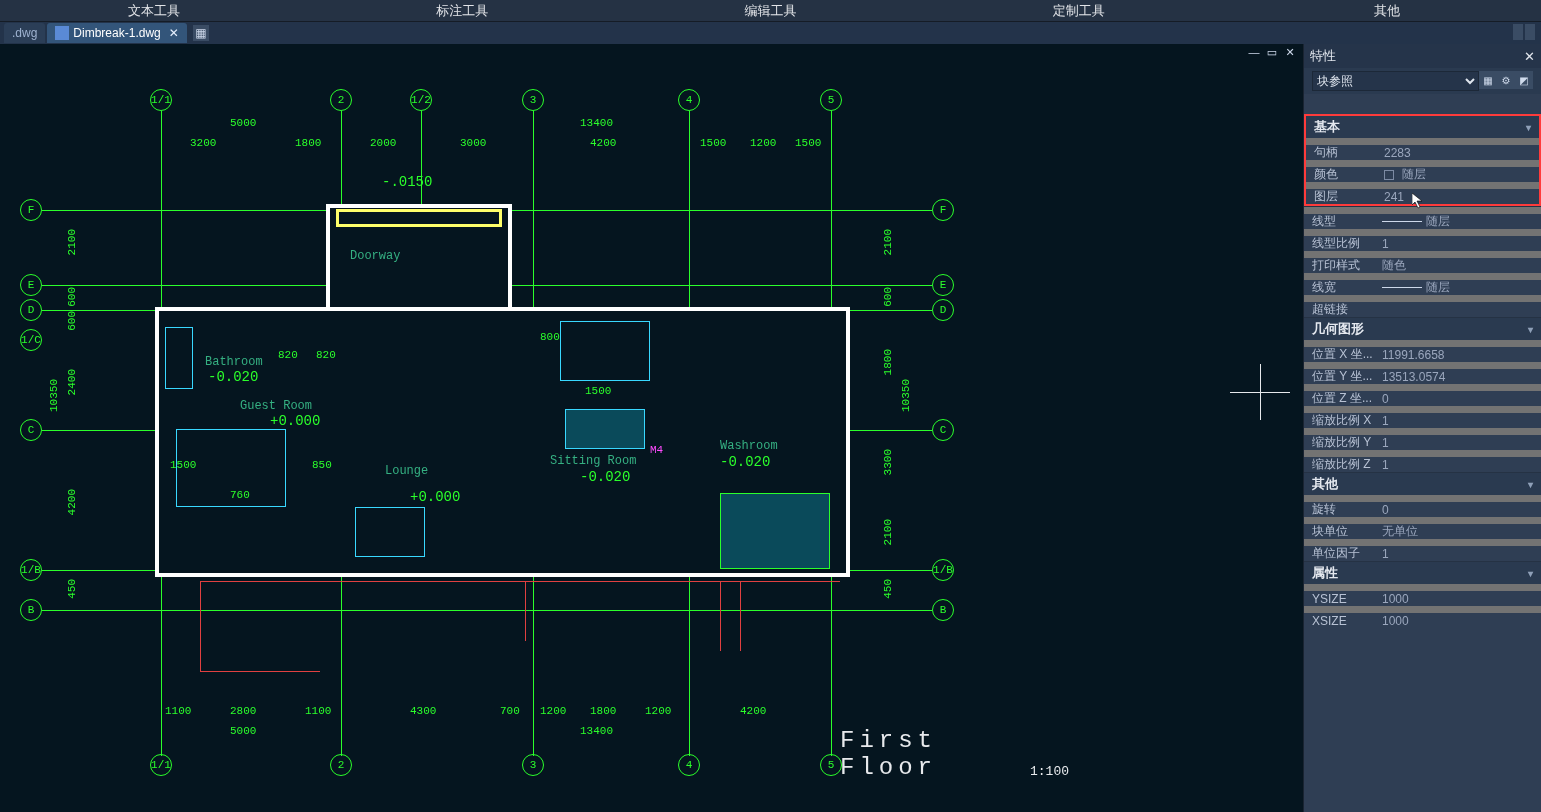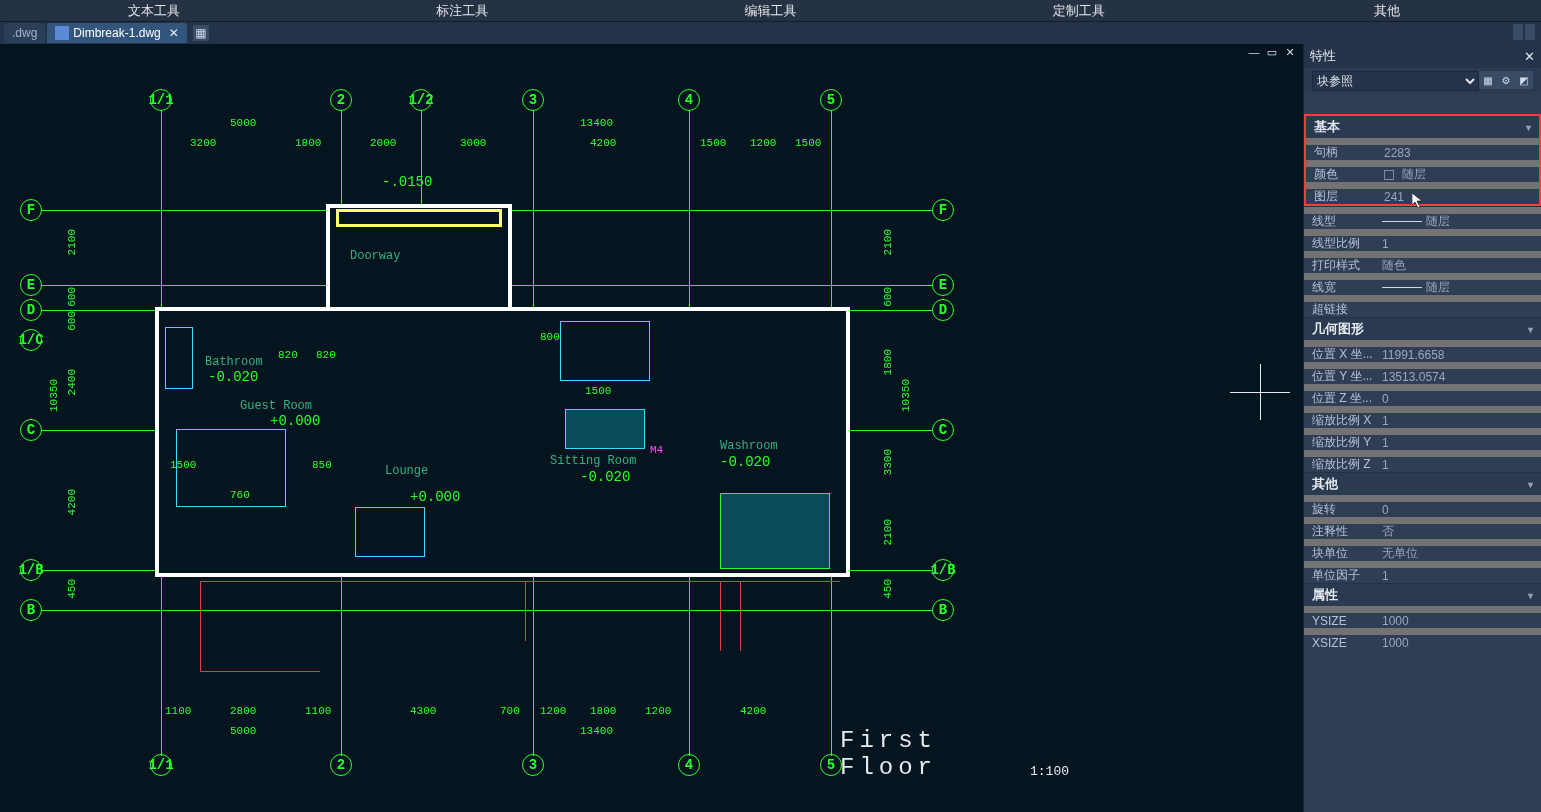--- a/index.html
+++ b/index.html
@@ -101,24 +101,23 @@
     left: 20px; top: 15px;
     width: 960px; height: 740px;
     font-family: "Courier New", monospace;
   }
   .grid-line-h, .grid-line-v { position: absolute; background: #2bff2b; }
   .grid-line-h { height: 1px; }
   .grid-line-v { width: 1px; }
   .grid-bubble {
     position: absolute; width: 22px; height: 22px;
     border: 1px solid #2bff2b; border-radius: 50%;
-    color: #2bff2b; font-size: 14px;
+    color: #2bff2b; font-size: 11px;
     display: flex; align-items: center; justify-content: center;
     background: #05151f;
-    font-weight: bold;
   }
   .dim {
     position: absolute; color: #2bff2b; font-size: 11px;
     white-space: nowrap;
   }
   .dim.v { writing-mode: vertical-rl; transform: rotate(180deg); }
 
   .wall-box {
     position: absolute; background: #05151f;
     border: 4px solid #ffffff;
@@ -567,24 +566,20 @@
     <div class="prop-section">
       <div class="section-head">
         <span>其他</span>
           <span class="arrow">▾</span>
       </div>
       <div class="prop-row">
           <span class="k">旋转</span>
           <span class="v">0</span>
         </div>
       <div class="prop-row">
-          <span class="k">注释性</span>
-          <span class="v">否</span>
-        </div>
-      <div class="prop-row">
           <span class="k">块单位</span>
           <span class="v">无单位</span>
         </div>
       <div class="prop-row">
           <span class="k">单位因子</span>
           <span class="v">1</span>
         </div>
     </div>
 
     <div class="prop-section">

